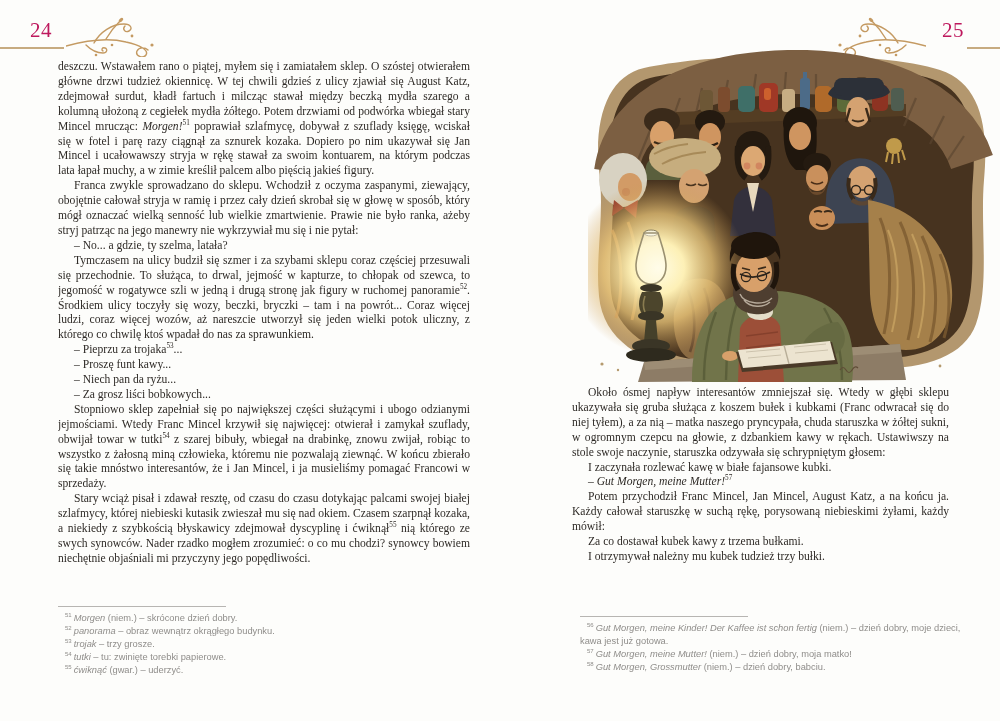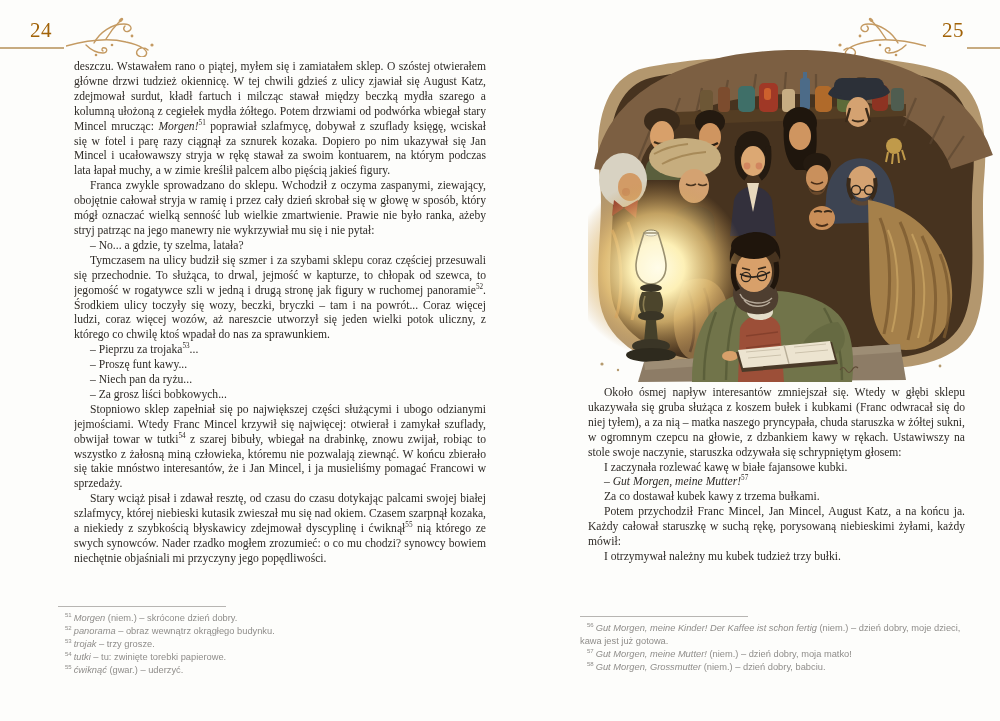--- a/index.html
+++ b/index.html
@@ -1,25 +1,25 @@
 <!DOCTYPE html>
 <html lang="pl"><head>
 <meta charset="utf-8">
 <style>
   html,body{margin:0;padding:0;background:#ffffff;}
   .spread{position:relative;width:1000px;height:721px;background:#fdfdfb;overflow:hidden;
           font-family:"Liberation Serif",serif;color:#2e2a26;}
   
   .hdr-rule{position:absolute;top:47px;height:1.5px;background:#c7ab80;}
-  .pagenum{position:absolute;top:18px;font-size:21px;letter-spacing:.5px;color:#a16207;}
+  .pagenum{position:absolute;top:18px;font-size:21px;letter-spacing:.5px;color:#be185d;}
   .flourish{position:absolute;top:15px;width:92px;height:42px;}
   .flourish.mirror{transform:scaleX(-1);}
   
   .page-text{position:absolute;text-align:justify;font-size:11.6px;line-height:14.9px;
-             hyphens:auto;-webkit-hyphens:auto;overflow:hidden;margin-left:16px;}
+             hyphens:auto;-webkit-hyphens:auto;overflow:hidden;}
   .page-text p{margin:0;}
   .page-text p.indent{text-indent:16px;}
   .page-text sup{font-size:.62em;vertical-align:super;line-height:0;}
   
   .fn-rule{position:absolute;width:168px;height:1px;background:#b7b5b2;}
   .footnotes{position:absolute;font-family:"Liberation Sans",sans-serif;font-size:9.3px;
              line-height:13.1px;color:#8f8d8a;}
   .footnotes p{margin:0;text-indent:7px;}
   .footnotes sup{font-size:.65em;vertical-align:super;line-height:0;margin-right:2px;}
   .illustration{position:absolute;left:588px;top:50px;width:406px;height:334px;margin:0;}
@@ -245,22 +245,22 @@
           <circle cx="30" cy="320" r="1.2"></circle>
           <circle cx="352" cy="316" r="1.4"></circle>
       </g>
     </svg>
   </figure>
 
   <div class="page-text" style="left:572px;top:386px;width:377px;max-height:226px;">
       <p class="indent"><span>Około ósmej napływ interesantów zmniejszał się. Wtedy w głębi sklepu ukazywała się gruba służąca z koszem bułek i kubkami (Franc odwracał się do niej tyłem), a za nią – matka naszego pryncypała, chuda staruszka w żółtej sukni, w ogromnym czepcu na głowie, z dzbankiem kawy w rękach. Ustawiwszy na stole swoje naczynie, staruszka odzywała się schrypniętym głosem:</span></p>
       <p class="indent"><span>I zaczynała rozlewać kawę w białe fajansowe kubki.</span></p>
       <p class="indent"><span>– </span><i>Gut Morgen, meine Mutter!</i><sup>57</sup></p>
+      <p class="indent"><span>Potem przychodził Franc Mincel, Jan Mincel, August Katz, a na końcu ja. Każdy całował staruszkę w suchą rękę, porysowaną niebieskimi żyłami, każdy mówił:</span></p>
       <p class="indent"><span>Za co dostawał kubek kawy z trzema bułkami.</span></p>
-      <p class="indent"><span>Potem przychodził Franc Mincel, Jan Mincel, August Katz, a na końcu ja. Każdy całował staruszkę w suchą rękę, porysowaną niebieskimi żyłami, każdy mówił:</span></p>
       <p class="indent"><span>I otrzymywał należny mu kubek tudzież trzy bułki.</span></p>
     </div>
 
   <div class="fn-rule" style="left:580px;top:616px;"></div>
   <div class="footnotes" style="left:580px;top:622px;width:396px;">
       <p><sup>56</sup><i>Gut Morgen, meine Kinder! Der Kaffee ist schon fertig</i><span> (niem.) – dzień dobry, moje dzieci, kawa jest już gotowa.</span></p>
       <p><sup>57</sup><i>Gut Morgen, meine Mutter!</i><span> (niem.) – dzień dobry, moja matko!</span></p>
       <p><sup>58</sup><i>Gut Morgen, Grossmutter</i><span> (niem.) – dzień dobry, babciu.</span></p>
     </div>
 

